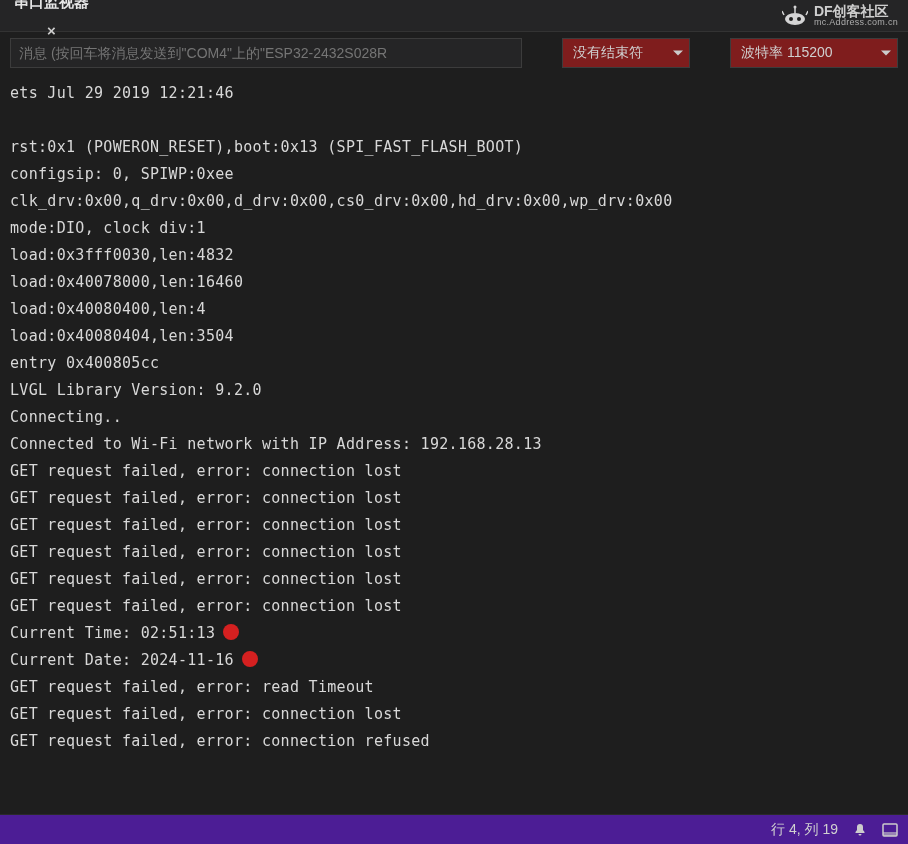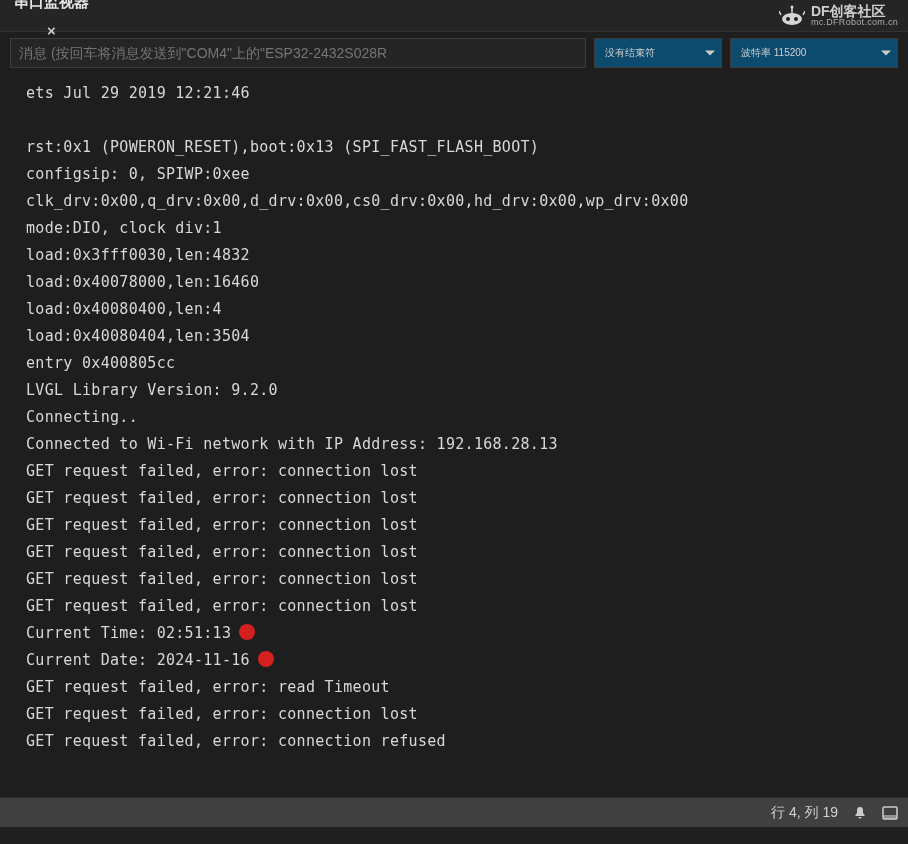--- a/index.html
+++ b/index.html
@@ -71,68 +71,69 @@
     flex: 1;
     background: #252526;
     border: 1px solid #3c3c3c;
     color: #888;
     height: 30px;
     padding: 0 8px;
     font-size: 14px;
     font-family: inherit;
   }
   .dropdown {
-    background: #0c4a6e;
+    background: #7f1d1d;
     border: 1px solid #3c3c3c;
     color: #d0d0d0;
     height: 30px;
     padding: 0 22px 0 10px;
-    font-size: 10px;
+    font-size: 14px;
     position: relative;
     display: flex;
     align-items: center;
     white-space: nowrap;
+    margin-left: 32px;
   }
   .dropdown .caret {
     position: absolute;
     right: 6px;
     top: 50%;
     transform: translateY(-50%);
     width: 0; height: 0;
     border-left: 5px solid transparent;
     border-right: 5px solid transparent;
     border-top: 5px solid #ccc;
   }
   .baud-dd { width: 168px; align-items: center; }
   .lineend-dd { width: 128px; }
   .console {
-    padding: 6px 26px;
+    padding: 6px 10px;
     font-family: "SimSun","NSimSun","MS Gothic",monospace;
     font-size: 15px;
     line-height: 27px;
     color: #d8d8d8;
     white-space: pre;
     letter-spacing: 0.3px;
     position: relative;
     height: calc(100% - 32px - 42px - 30px);
     overflow: hidden;
   }
   .red-dot {
     display:inline-block;
     width:16px; height:16px;
     border-radius:50%;
     background:#d52020;
     vertical-align: -2px;
     margin-left: 8px;
   }
   .statusbar {
     position: absolute;
-    bottom: 17px; left:0; right:0;
+    bottom: 0; left:0; right:0;
     height: 30px;
-    background: #404040;
+    background: #4c1d95;
     border-top: 1px solid #2a2a2a;
     display: flex;
     align-items: center;
     justify-content: flex-end;
     gap: 14px;
     padding: 0 10px;
     color: #d0d0d0;
     font-size: 14px;
   }
   .status-item { display:flex; align-items:center; gap:4px; white-space:nowrap; }
@@ -154,21 +155,21 @@
       <ellipse cx="13" cy="14" rx="10" ry="6" fill="#e8e8e8"></ellipse>
       <circle cx="9" cy="14" r="2" fill="#1e1e1e"></circle>
       <circle cx="17" cy="14" r="2" fill="#1e1e1e"></circle>
       <line x1="13" y1="8" x2="13" y2="3" stroke="#e8e8e8" stroke-width="1.5"></line>
       <circle cx="13" cy="2" r="1.5" fill="#e8e8e8"></circle>
       <path d="M2 10 L0 6 M24 10 L26 6" stroke="#e8e8e8" stroke-width="1.5"></path>
     </svg>
   </span>
   <span class="sub">
     <span>DF创客社区</span>
-    <span class="small">mc.DFRobot.com.cn</span>
+    <span class="small">mc.Address.com.cn</span>
   </span>
 </div>
 
 <div class="toolbar">
   <input class="msg-input" type="text" placeholder="消息 (按回车将消息发送到&quot;COM4&quot;上的&quot;ESP32-2432S028R" style="">
   <div class="dropdown lineend-dd">
     <span>没有结束符</span>
     <span class="caret"></span>
   </div>
   <div class="dropdown baud-dd">

